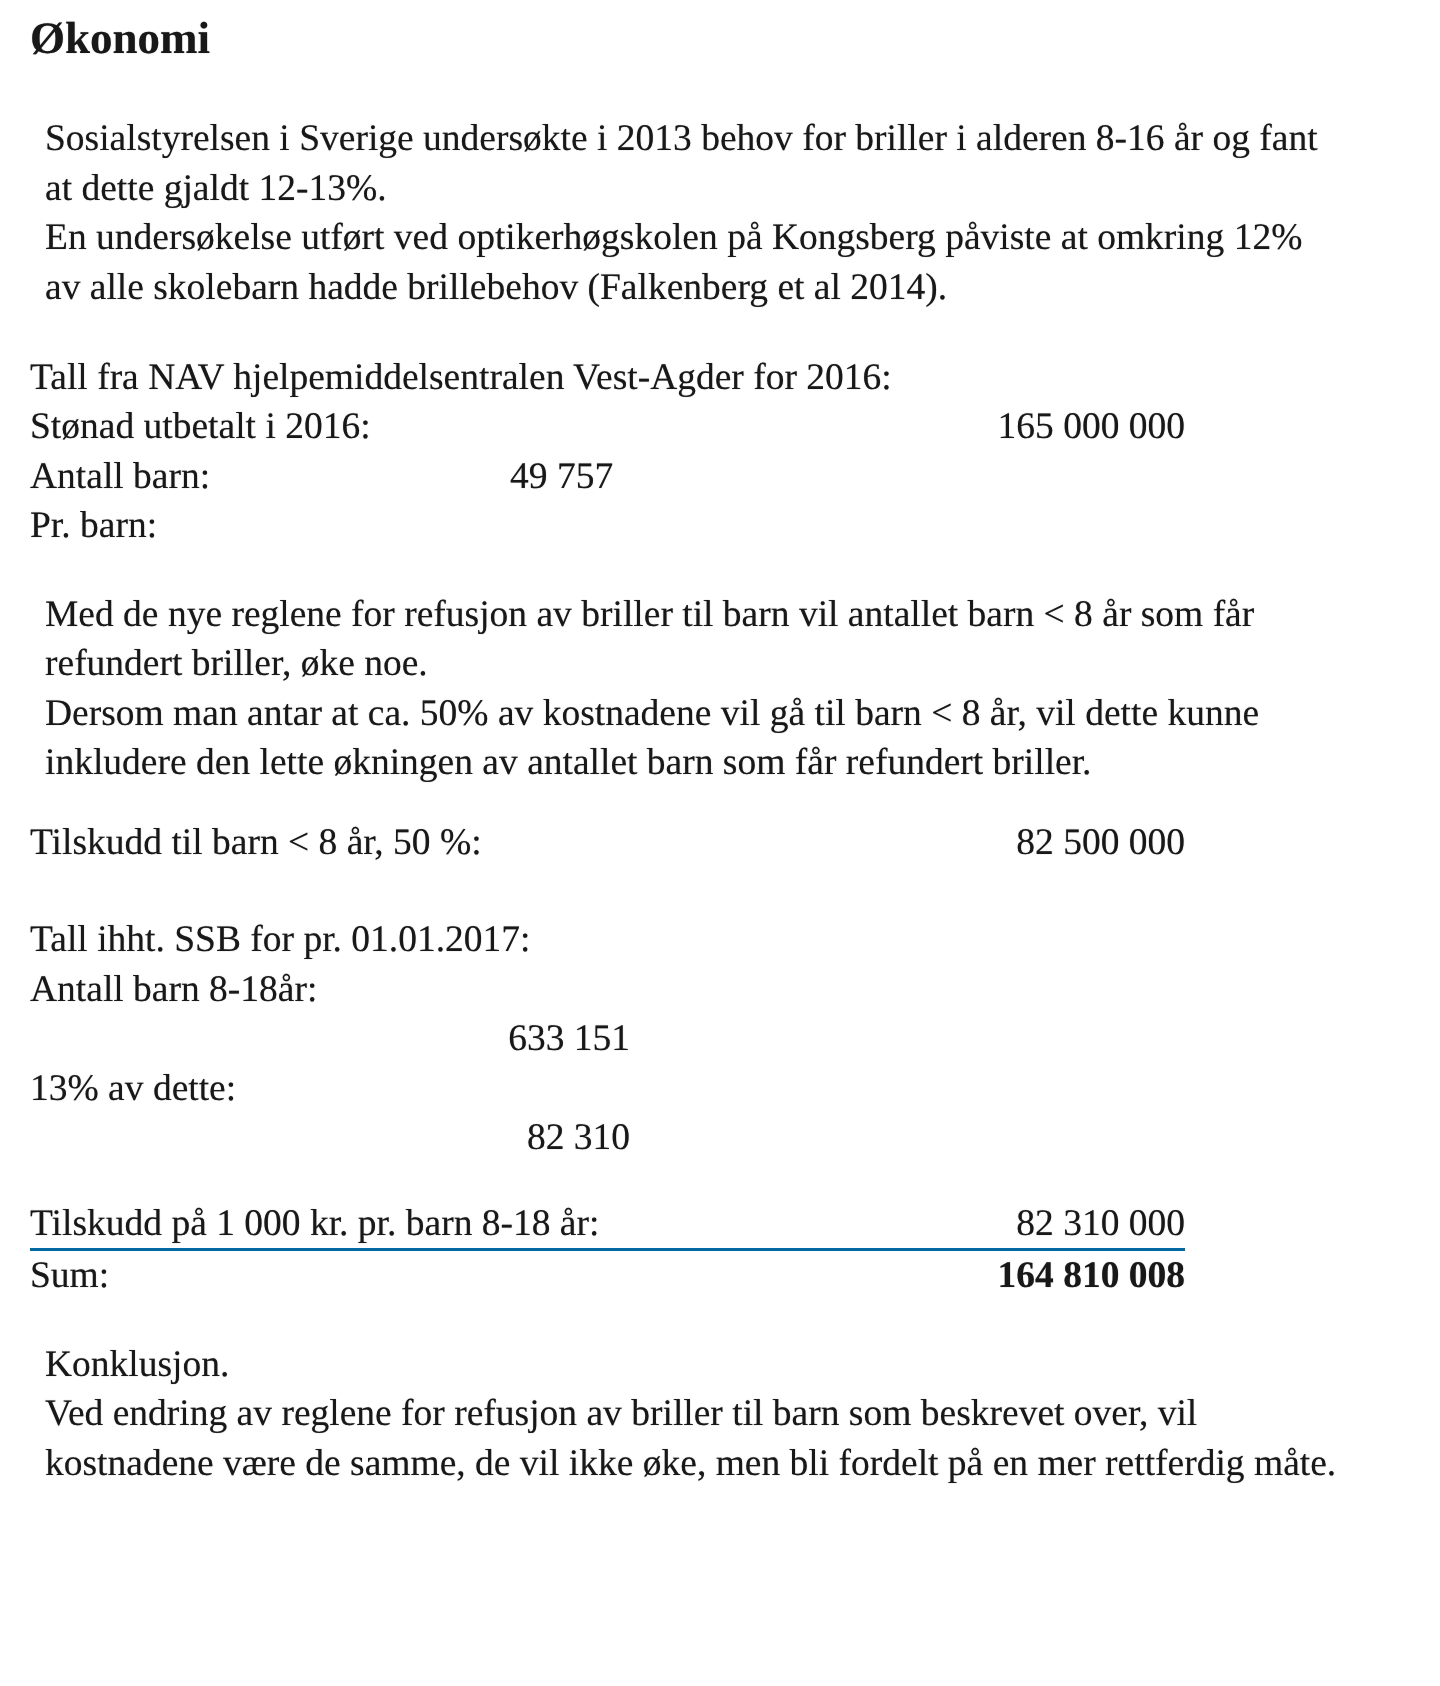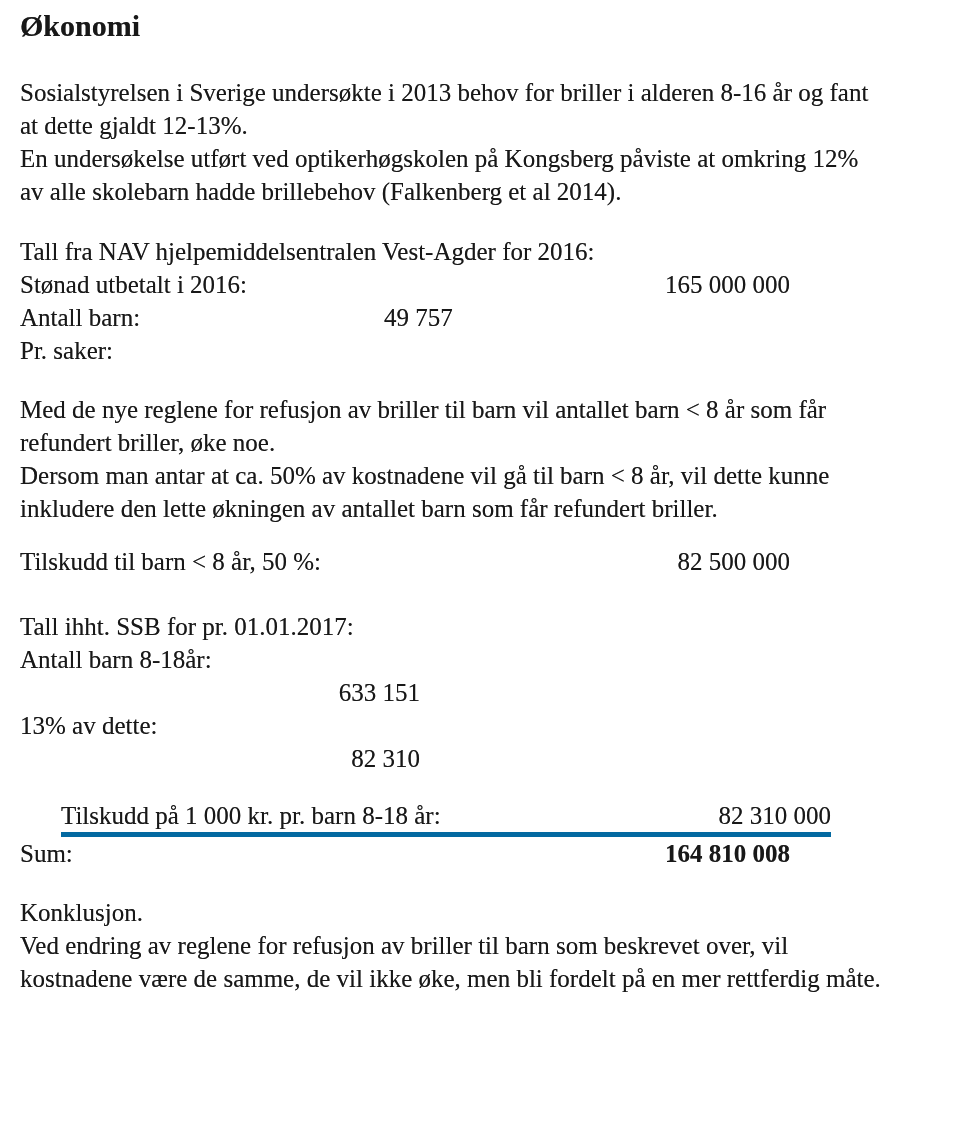--- a/index.html
+++ b/index.html
@@ -23,52 +23,51 @@
     text-shadow: 0 0 0.6px rgba(20,20,20,0.55); 
     background: #ffffff;
   }
   .doc-title {
     margin: 0;
     font-size: 30px;
     line-height: 36px;
     font-weight: bold;
   }
   .para {
-    margin: 0;
+    margin: 10px;
     white-space: pre-line; 
   }
   .m-intro      { margin-top: 32px; }
   .m-nav        { margin-top: 27px; }
   .m-assume     { margin-top: 26px; }
   .m-tilskudd   { margin-top: 20px; }
   .m-ssb        { margin-top: 32px; }
   .m-totals     { margin-top: 24px; }
   .m-conclusion { margin-top: 26px; }
   .m-closing    { margin-top: 27px; }
 
   .line { margin: 0; }
 
   .row {
     display: flex;
     width: 770px; 
   }
   
   .row-mid .lbl { flex: none; width: 320px; }
-  .row-mid .val { flex: none; text-align: right; margin-left: 44px; }
+  .row-mid .val { flex: none; text-align: right; }
   
   .row-far .lbl { flex: 1 1 auto; }
   .row-far .val { flex: none; text-align: right; }
   
   .row-ssb { width: 400px; flex-direction: column; }
   .row-ssb .lbl { flex: 1 1 auto; }
   .row-ssb .val { flex: none; text-align: right; }
 
   .underlined {
-    border-bottom: 5px solid #0369a1;
-    margin-left: 41px;
+    border-bottom: 2px solid #0369a1;
   }
   .bold-val { font-weight: bold; }
 </style>
 </head>
 <body>
 
 <div class="page">
 
   <h1 class="doc-title">Økonomi</h1>
 
@@ -81,21 +80,21 @@
     <div class="line">Tall fra NAV hjelpemiddelsentralen Vest-Agder for 2016:</div>
     <div class="row row-far">
       <span class="lbl">Stønad utbetalt i 2016:</span>
       <span class="val">165 000 000</span>
     </div>
     <div class="row row-mid">
       <span class="lbl">Antall barn:</span>
       <span class="val">49 757</span>
     </div>
     <div class="row row-mid">
-      <span class="lbl">Pr. saker:</span>
+      <span class="lbl">Pr. barn:</span>
     </div>
   </div>
 
   <p class="para m-assume">Med de nye reglene for refusjon av briller til barn vil antallet barn &lt; 8 år som får
 refundert briller, øke noe.
 Dersom man antar at ca. 50% av kostnadene vil gå til barn &lt; 8 år, vil dette kunne
 inkludere den lette økningen av antallet barn som får refundert briller.</p>
 
   <div class="row row-far m-tilskudd">
     <span class="lbl">Tilskudd til barn &lt; 8 år, 50 %:</span>

